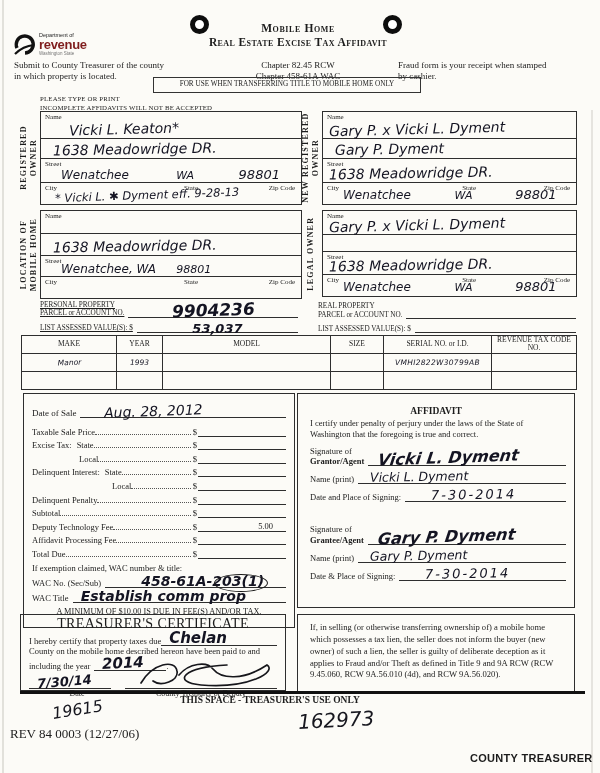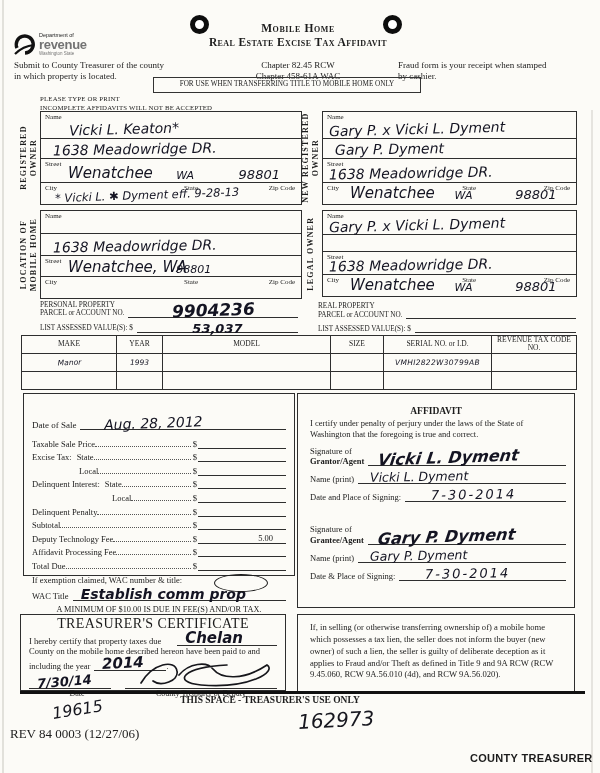--- a/index.html
+++ b/index.html
@@ -9,21 +9,21 @@
   .b{font-weight:bold;}
   .ctr{text-align:center;}
   
   .edge{position:absolute;background:#d7d5cf;}
   
   .punch{position:absolute;width:9px;height:9px;border:5px solid #0d0d0d;border-radius:50%;background:#fff;}
   
   .logo{display:flex;align-items:flex-start;gap:2px;}
   .logo svg{display:block;}
   .logo .dept{font-family:"Liberation Sans",sans-serif;font-size:5.5px;color:#222;}
-  .logo .rev{font-family:"Liberation Sans",sans-serif;font-weight:bold;font-size:13px;letter-spacing:-0.3px;color:#737373;line-height:1;}
+  .logo .rev{font-family:"Liberation Sans",sans-serif;font-weight:bold;font-size:13px;letter-spacing:-0.3px;color:#7f1d1d;line-height:1;}
   .logo .wa{font-family:"Liberation Sans",sans-serif;font-size:4.5px;color:#777;}
   
   .title1{font-size:11.5px;font-weight:bold;font-variant:small-caps;letter-spacing:.6px;}
   .title2{font-size:11.5px;font-weight:bold;font-variant:small-caps;letter-spacing:.4px;}
   .hnote{font-size:9px;line-height:1.25;}
   .banner{border:1px solid #333;font-size:7.2px;text-align:center;padding-top:2px;}
   .tiny{font-size:6.8px;letter-spacing:.2px;}
   
   .vlab{position:absolute;font-size:8px;font-weight:bold;letter-spacing:1.2px;text-align:center;
         line-height:1.2;transform:rotate(-90deg);transform-origin:center;white-space:nowrap;}
@@ -31,21 +31,21 @@
   .obox{position:absolute;border:1px solid #2e2e2e;}
   .orow{position:relative;border-bottom:1px solid #2e2e2e;box-sizing:border-box;}
   .orow.last{border-bottom:none;}
   .flabel{position:absolute;top:1px;left:4px;font-size:7px;color:#222;}
   .flabel.mid{left:55%;}
   .flabel.right{left:auto;right:6px;}
   .hand{font-family:"DejaVu Sans",sans-serif;font-style:italic;color:#141422;} .h13{font-size:13px;}
   .h14{font-size:14px;} .h15{font-size:15px;} .h16{font-size:17px;}
   .oname{position:absolute;left:28px;bottom:1px;font-size:14px;transform:rotate(-1.5deg);white-space:nowrap;}
   .oaddr{position:absolute;left:12px;bottom:1px;font-size:14px;transform:rotate(-1deg);white-space:nowrap;}
-  .spread-c{position:absolute;left:27px;bottom:0;font-size:15px;margin-top:18px;}
+  .spread-c{position:absolute;left:20px;bottom:0;font-size:12px;margin-top:18px;}
   .spread-s{position:absolute;left:52%;bottom:0;font-size:11px;}
   .spread-z{position:absolute;left:76%;bottom:0;font-size:13px;}
   
   .prow{display:flex;align-items:flex-end;}
   .plab{font-size:7.2px;line-height:1.2;white-space:nowrap;}
   .pline{flex:1;border-bottom:1px solid #2e2e2e;text-align:center;margin-left:4px;}
   .pline .hand{display:inline-block;margin-bottom:-1px;}
   
   .vtable{position:absolute;border-collapse:collapse;table-layout:fixed;}
   .vtable th,.vtable td{border:1px solid #2e2e2e;font-size:7.5px;font-weight:normal;
@@ -226,21 +226,21 @@
     <div class="orow last" style="height:19px;">
       <span class="flabel">City</span>
       <span class="flabel mid">State</span>
       <span class="flabel right">Zip Code</span>
       <span class="hand spread-c">Wenatchee</span>
       <span class="hand spread-s">WA</span>
       <span class="hand spread-z">98801</span>
     </div>
   </div>
 
-  <div class="abs" style="left:40px;top:300px;width:258px;">
+  <div class="abs" style="left:40px;top:300px;width:258px;text-decoration:underline;">
     <div class="prow">
       <div class="plab">
         <div>PERSONAL PROPERTY</div>
         <div>PARCEL or ACCOUNT NO.</div>
       </div>
       <div class="pline" style="height:17px;">
         <span class="hand h16 b" style="transform:rotate(-2deg);">9904236</span>
       </div>
     </div>
     <div class="prow" style="margin-top:1px;">
@@ -300,21 +300,21 @@
         <td></td>
         <td></td>
         <td></td>
         <td></td>
         <td></td>
         <td></td>
       </tr>
     </tbody>
   </table>
 
-  <div class="fbox" style="left:23px;top:393px;width:272px;height:183px;padding-top:16px;">
+  <div class="fbox" style="left:23px;top:393px;width:272px;height:235px;padding-top:4px;">
     <div class="fee-date">
       <span>Date of Sale</span>
       <span class="uline" style="flex:1;margin-left:4px;position:relative;height:12px;">
         <span class="hand h14 date-hand">Aug. 28, 2012</span>
       </span>
     </div>
     <div style="height:5px;"></div>
     <div class="fee-row">
       <span class="fee-prefix"></span>
       <span>Taxable Sale Price</span>
@@ -380,20 +380,26 @@
     </div>
     <div class="fee-row">
       <span class="fee-prefix"></span>
       <span>Total Due</span>
       <span class="leader"></span>
       <span class="dollar">$</span>
       <span class="fee-val"></span>
     </div>
     <div style="height:4px;"></div>
     <div class="tc-text" style="height:11px;">If exemption claimed, WAC number &amp; title:</div>
+    <div class="line-row" style="height:14px;">
+      <span>WAC No. (Sec/Sub)</span>
+      <span class="uline" style="height:10px;">
+        <span class="hand h14 wac-hand">458-61A-203(1)</span>
+      </span>
+    </div>
     <div class="line-row" style="height:15px;">
       <span>WAC Title</span>
       <span class="uline" style="height:10px;">
         <span class="hand h14 wac-hand" style="left:8px;">Establish comm prop</span>
       </span>
     </div>
     <div class="ctr" style="font-size:8.3px;margin-top:4px;">A MINIMUM OF $10.00 IS DUE IN FEE(S) AND/OR TAX.</div>
     <div class="ellipse-mark" style="left:190px;top:180px;width:52px;height:16px;"></div>
   </div>
 
@@ -445,21 +451,21 @@
       <span class="uline" style="height:12px;">
         <span class="hand pr-hand" style="font-size:13px;letter-spacing:2px;left:26px;">7-30-2014</span>
       </span>
     </div>
   </div>
 
   <div class="fbox" style="left:20px;top:614px;width:266px;height:77px;">
     <div class="tc-title">TREASURER'S CERTIFICATE</div>
     <div class="tc-line">
       <span>I hereby certify that property taxes due</span>
-      <span class="tc-uline" style="flex:1;margin-left:16px;height:11px;text-align:center;">
+      <span class="tc-uline" style="flex:1;margin-left:0;height:11px;text-align:center;">
         <span class="hand h15 tc-hand">Chelan</span>
       </span>
     </div>
     <div class="tc-text">County on the mobile home described hereon have been paid to and</div>
     <div class="tc-line">
       <span>including the year</span>
       <span class="tc-uline" style="width:72px;margin-left:4px;height:11px;">
         <span class="hand h15 tc-hand" style="transform:rotate(-3deg);">2014</span>
       </span>
       <span>.</span>

